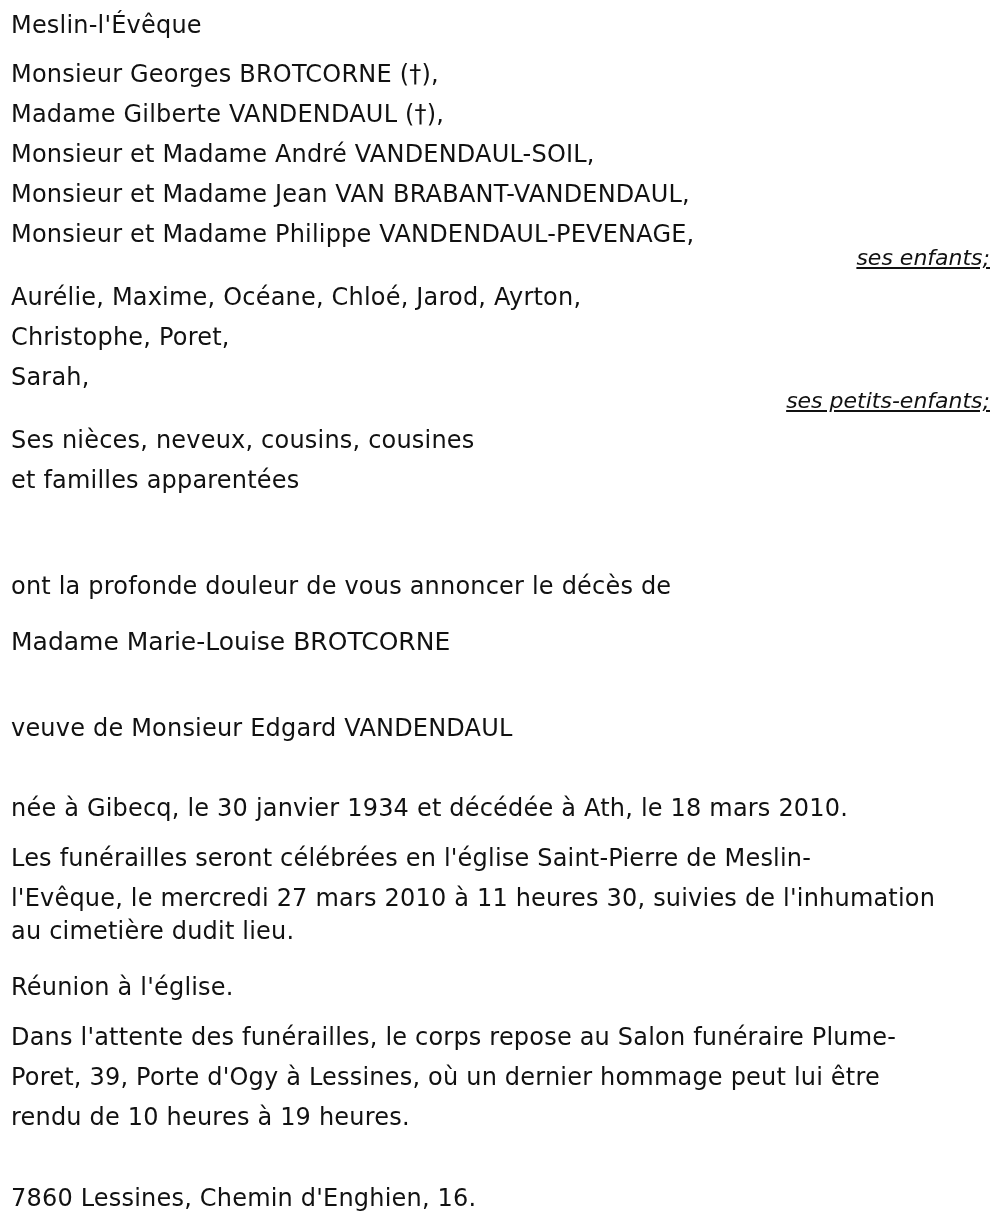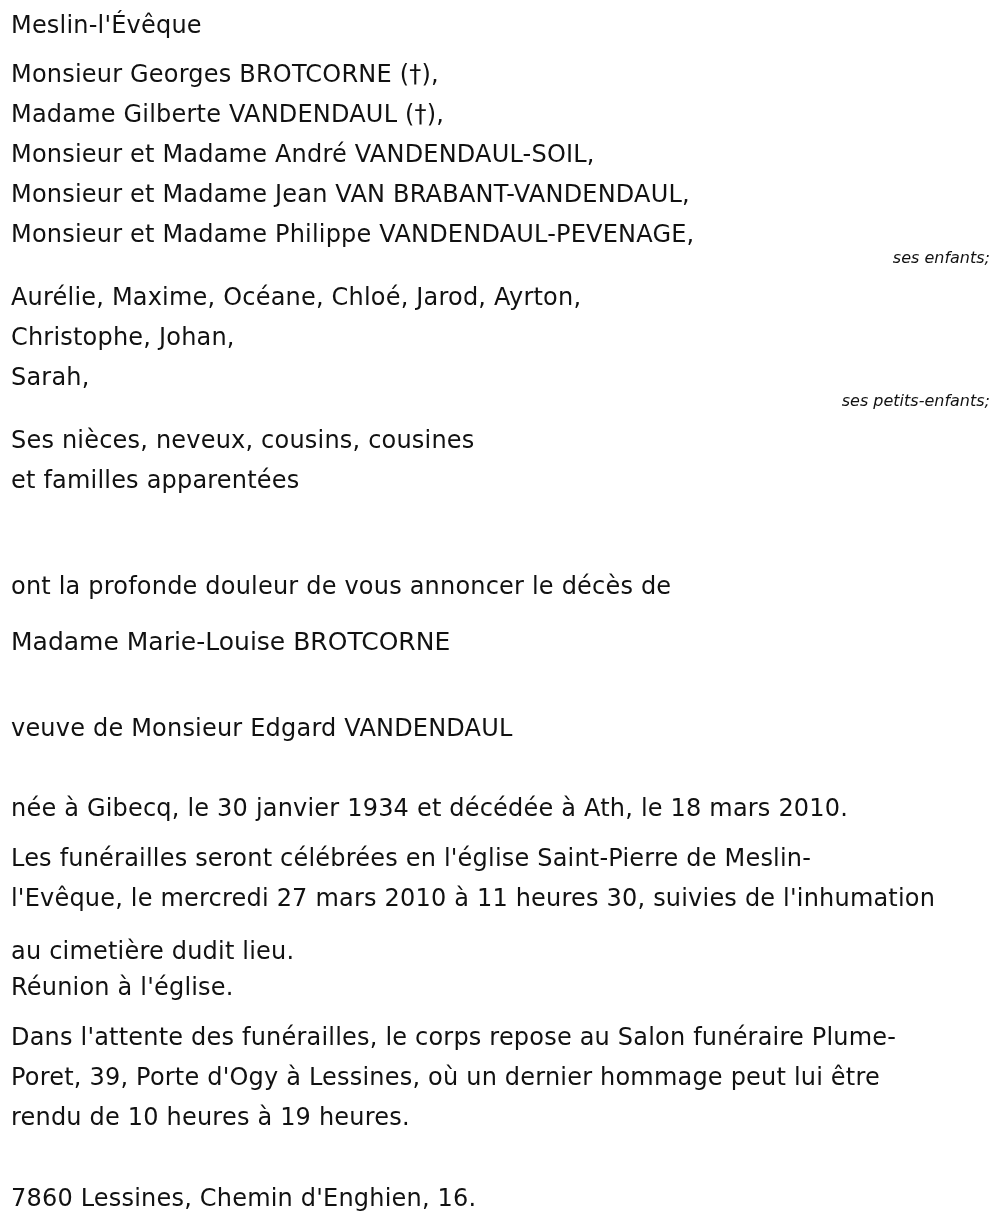--- a/index.html
+++ b/index.html
@@ -1,60 +1,60 @@
 <!DOCTYPE html>
 <html><head>
 <meta charset="utf-8">
 <style>
   html, body { margin: 0; padding: 0; background: #ffffff; }
   body { width: 1000px; height: 1232px; position: relative; overflow: hidden;
          font-family: "DejaVu Sans", "Liberation Sans", sans-serif; color: #111111; }
   .line { position: absolute; left: 11px; font-size: 24px; line-height: 30px; white-space: nowrap; letter-spacing: 0.2px; }
-  .right { position: absolute; right: 10px; font-size: 16px; line-height: 28px; font-style: italic; white-space: nowrap; }
+  .right { position: absolute; right: 10px; font-size: 22px; line-height: 28px; font-style: italic; white-space: nowrap; text-decoration: underline; }
   .title { position: absolute; left: 11px; top: 620px; font-size: 25px; font-weight: normal; line-height: 44px; white-space: nowrap; }
 </style>
 </head>
 <body>
 
 <div>
   <div class="line" style="top:10px">Meslin-l'Évêque</div>
 
   <div>
     <div class="line" style="top:59px">Monsieur Georges BROTCORNE (†),</div>
     <div class="line" style="top:99px">Madame Gilberte VANDENDAUL (†),</div>
     <div class="line" style="top:139px">Monsieur et Madame André VANDENDAUL-SOIL,</div>
     <div class="line" style="top:179px">Monsieur et Madame Jean VAN BRABANT-VANDENDAUL,</div>
     <div class="line" style="top:219px">Monsieur et Madame Philippe VANDENDAUL-PEVENAGE,</div>
     <div class="right" style="top:244px">ses enfants;</div>
   </div>
 
   <div>
     <div class="line" style="top:282px">Aurélie, Maxime, Océane, Chloé, Jarod, Ayrton,</div>
-    <div class="line" style="top:322px">Christophe, Johan,</div>
+    <div class="line" style="top:322px">Christophe, Poret,</div>
     <div class="line" style="top:362px">Sarah,</div>
     <div class="right" style="top:387px">ses petits-enfants;</div>
   </div>
 
   <div>
     <div class="line" style="top:425px">Ses nièces, neveux, cousins, cousines</div>
     <div class="line" style="top:465px">et familles apparentées</div>
   </div>
 
   <div class="line" style="top:571px">ont la profonde douleur de vous annoncer le décès de</div>
 
   <div class="title">Madame Marie-Louise BROTCORNE</div>
 
   <div class="line" style="top:713px">veuve de Monsieur Edgard VANDENDAUL</div>
 
   <div class="line" style="top:793px">née à Gibecq, le 30 janvier 1934 et décédée à Ath, le 18 mars 2010.</div>
 
   <div>
     <div class="line" style="top:843px">Les funérailles seront célébrées en l'église Saint-Pierre de Meslin-</div>
     <div class="line" style="top:883px">l'Evêque, le mercredi 27 mars 2010 à 11 heures 30, suivies de l'inhumation</div>
-    <div class="line" style="top:936px">au cimetière dudit lieu.</div>
+    <div class="line" style="top:916px">au cimetière dudit lieu.</div>
   </div>
 
   <div class="line" style="top:972px">Réunion à l'église.</div>
 
   <div>
     <div class="line" style="top:1022px">Dans l'attente des funérailles, le corps repose au Salon funéraire Plume-</div>
     <div class="line" style="top:1062px">Poret, 39, Porte d'Ogy à Lessines, où un dernier hommage peut lui être</div>
     <div class="line" style="top:1102px">rendu de 10 heures à 19 heures.</div>
   </div>
 

